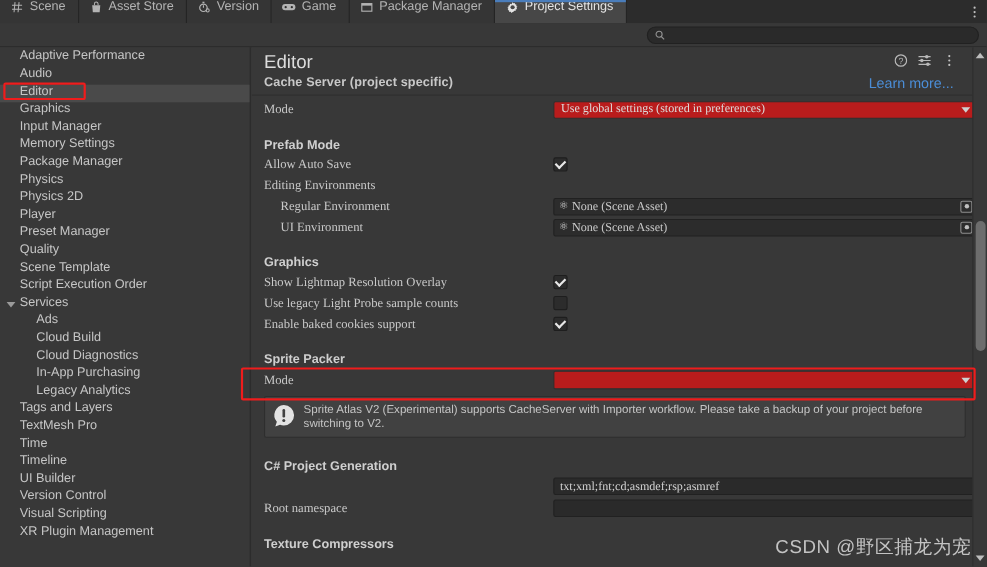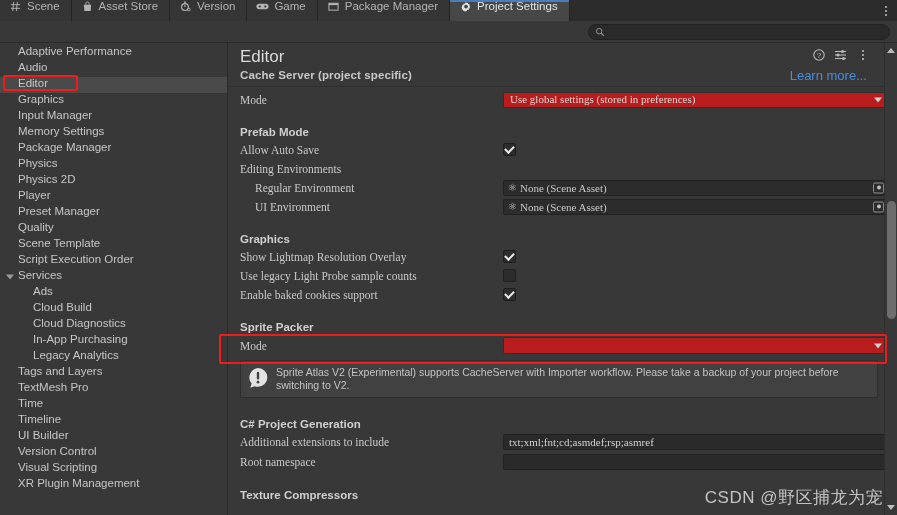--- a/index.html
+++ b/index.html
@@ -640,21 +640,20 @@
       </svg>
       <div class="msg">Sprite Atlas V2 (Experimental) supports CacheServer with Importer workflow. Please take a backup of your project before switching to V2.</div>
     </div>
 
     <div class="rows">
       <div class="spacer10"></div>
 
       <div class="group-header">C# Project Generation</div>
 
       <div class="row" style="height:20px;">
-        <span class="lbl">Additional extensions to include</span>
         <span class="textfield ctrl-col" style="width:385px;">
           <span>txt;xml;fnt;cd;asmdef;rsp;asmref</span>
         </span>
       </div>
       <div class="row" style="height:20px;">
         <span class="lbl">Root namespace</span>
         <span class="textfield ctrl-col" style="width:385px;">
           <span></span>
         </span>
       </div>

